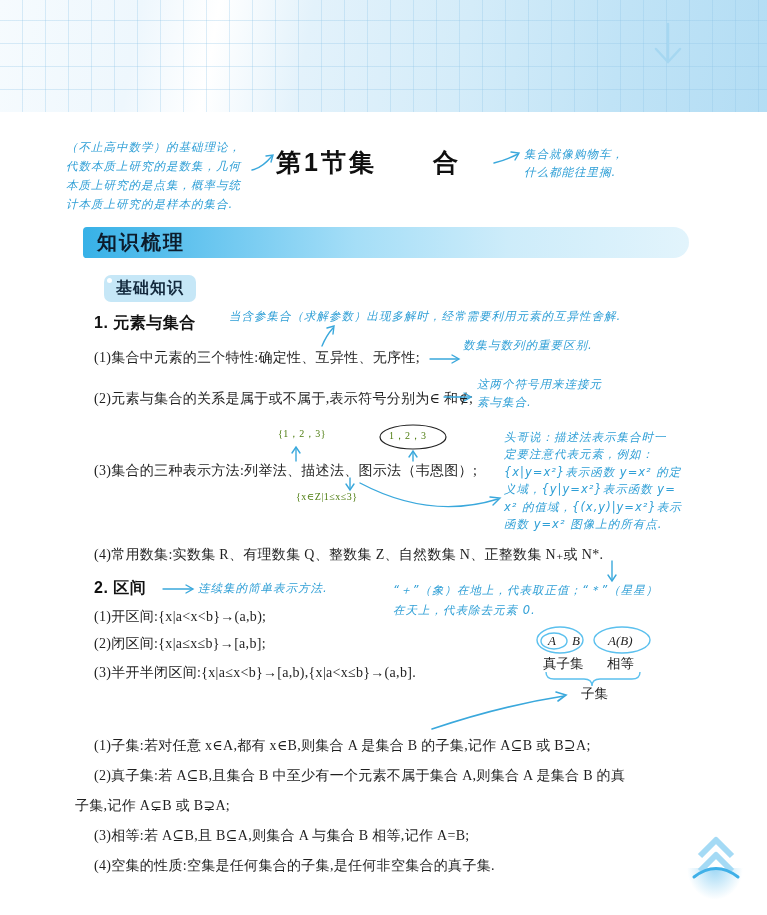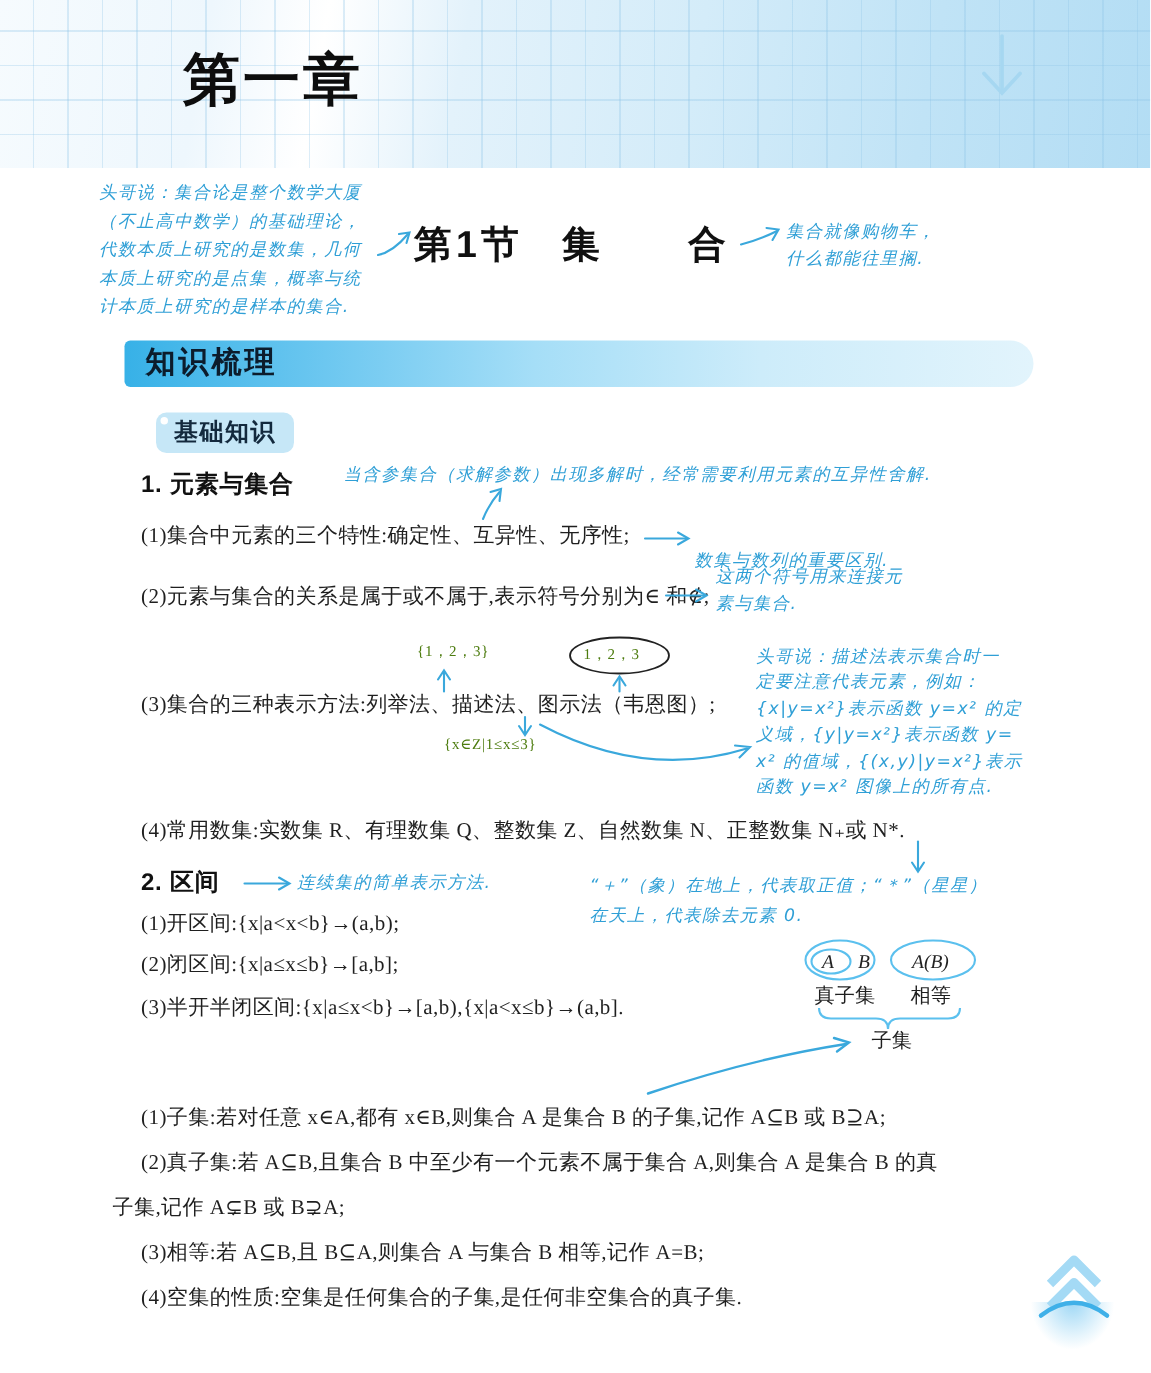--- a/index.html
+++ b/index.html
@@ -12,21 +12,21 @@
       repeating-linear-gradient(90deg, transparent 0 22px, rgba(140,195,230,.30) 22px 23px),
       linear-gradient(100deg,#f6fbfe 0%,#eef7fd 18%,#ffffff 28%,#e3f2fb 40%,#d4ecf9 60%,#c0e3f6 80%,#b3ddf4 100%);}
   .header-row{position:absolute;left:122px;top:28px;display:flex;gap:24px;align-items:baseline;
     font-family:"Liberation Sans","DejaVu Sans",sans-serif;font-weight:900;font-size:38px;letter-spacing:2px;}
   .chapter{color:#0d0d0d;}
   .chapter-sub{color:#10a9e8;}
   
   .hw{position:absolute;color:#2f9fd6;font-family:"DejaVu Sans",sans-serif;font-style:italic;
       font-size:11.5px;line-height:17.5px;letter-spacing:1px;white-space:nowrap;}
   
-  .sec-head{position:absolute;left:276px;top:146px;display:flex;gap:26px;align-items:center;
+  .sec-head{position:absolute;left:276px;top:146px;display:flex;align-items:center;
     font-family:"Liberation Sans","DejaVu Sans",sans-serif;font-weight:800;font-size:25px;color:#101010;letter-spacing:3px;}
   
   .banner{position:absolute;left:83px;top:227px;width:606px;height:31px;border-radius:4px 16px 16px 4px;
     background:linear-gradient(90deg,#37b1e7 0%,#6cc7f0 22%,#a5def7 45%,#cdecfa 70%,#e2f4fc 100%);}
   .banner-label{font-family:"Liberation Sans","DejaVu Sans",sans-serif;font-weight:900;font-size:20px;
     color:#0c1c2c;line-height:31px;padding-left:14px;letter-spacing:2px;}
   .badge{position:absolute;left:104px;top:275px;height:27px;padding:0 12px;border-radius:7px;
     background:#c6e7f7;display:flex;align-items:center;}
   .badge-dot{position:absolute;left:3px;top:3px;width:5px;height:5px;border-radius:50%;background:#ffffff;}
   .badge-label{font-family:"Liberation Sans","DejaVu Sans",sans-serif;font-weight:800;font-size:16px;
@@ -42,25 +42,23 @@
   .beam{position:absolute;left:684px;top:868px;width:62px;height:47px;
     background:radial-gradient(ellipse 60% 90% at 50% 0%,rgba(60,175,235,.50),rgba(120,200,240,.18) 55%,rgba(255,255,255,0) 75%);}
 </style>
 </head>
 <body>
 
 <div class="page">
 
   <div class="header">
     <div class="header-row">
-      <span class="chapter">第一章</span>
     </div>
   </div>
 
-  <div class="hw" style="left:66px;top:120px;">头哥说：集合论是整个数学大厦</div>
   <div class="hw" style="left:66px;top:139px;">（不止高中数学）的基础理论，</div>
   <div class="hw" style="left:66px;top:158px;">代数本质上研究的是数集，几何</div>
   <div class="hw" style="left:66px;top:196px;">计本质上研究的是样本的集合.</div>
   <div class="hw" style="left:66px;top:177px;">本质上研究的是点集，概率与统</div>
 
   <div class="sec-head">
     <span>第1节</span>
     <span>集　　合</span>
   </div>
   <div class="hw" style="left:524px;top:146px;">集合就像购物车，</div>
@@ -71,21 +69,21 @@
   </div>
   <div class="badge">
     <span class="badge-dot"></span>
     <span class="badge-label">基础知识</span>
   </div>
 
   <div class="hw" style="left:229px;top:308px;">当含参集合（求解参数）出现多解时，经常需要利用元素的互异性舍解.</div>
   <div class="sec-title" style="left:94px;top:313px;">1. 元素与集合</div>
 
   <div class="line" style="left:94px;top:348px;">(1)集合中元素的三个特性:确定性、互异性、无序性;</div>
-  <div class="hw" style="left:463px;top:365px;font-style:italic;">数集与数列的重要区别.</div>
+  <div class="hw" style="left:463px;top:337px;font-style:italic;">数集与数列的重要区别.</div>
 
   <div class="line" style="left:94px;top:389px;">(2)元素与集合的关系是属于或不属于,表示符号分别为∈ 和∉;</div>
   <div class="hw" style="left:477px;top:376px;">这两个符号用来连接元</div>
   <div class="hw" style="left:477px;top:394px;">素与集合.</div>
 
   <div class="math-blue" style="left:278px;top:427px;">{1，2，3}</div>
   <div class="math-blue" style="left:389px;top:429px;">1，2，3</div>
 
   <div class="line" style="left:94px;top:461px;">(3)集合的三种表示方法:列举法、描述法、图示法（韦恩图）;</div>
   <div class="math-blue" style="left:296px;top:491px;">{x∈Z|1≤x≤3}</div>

